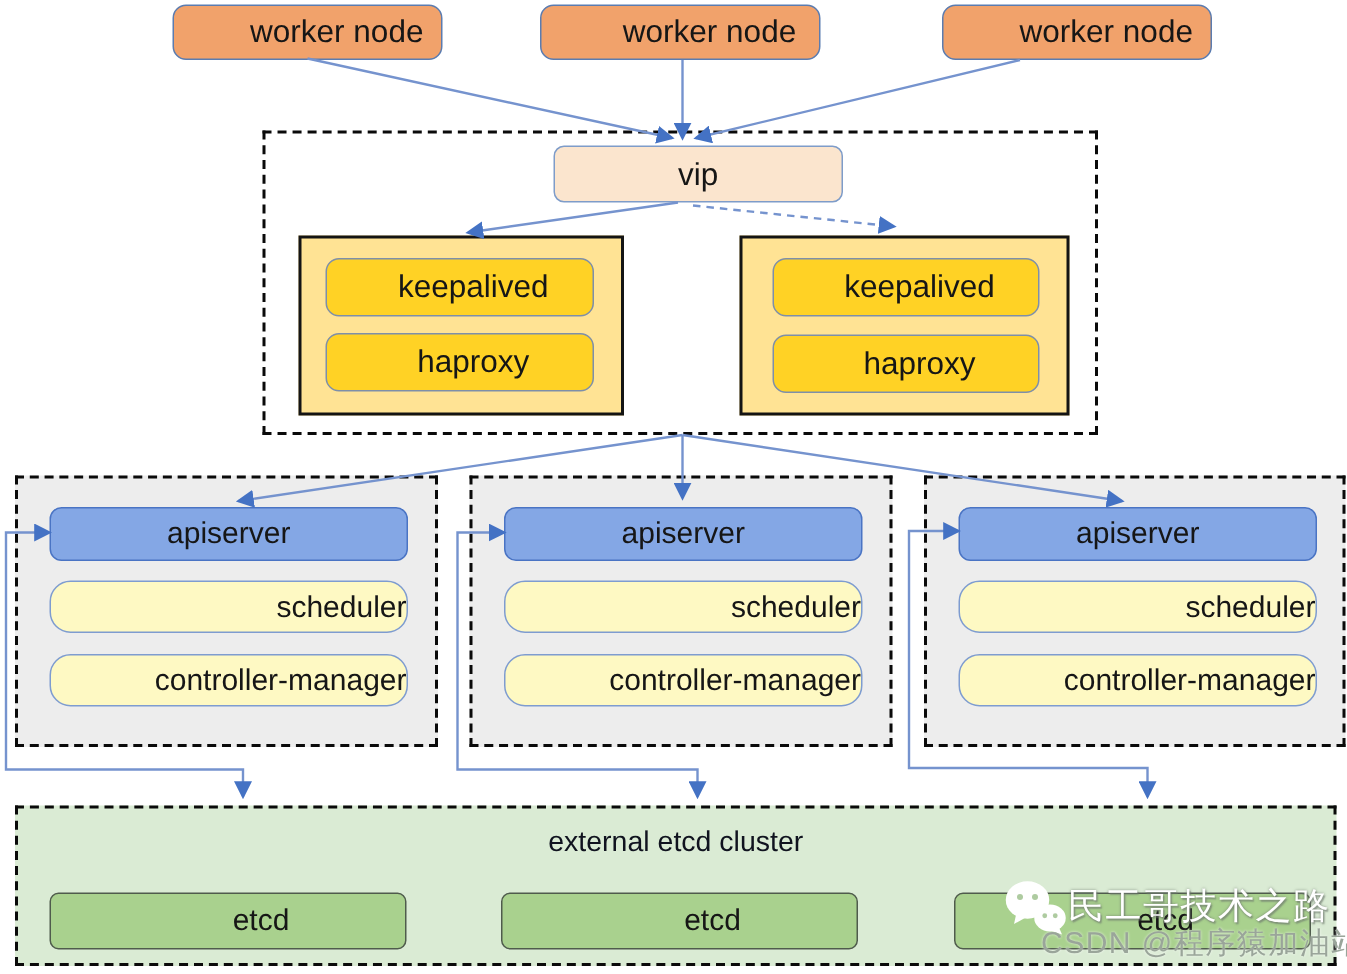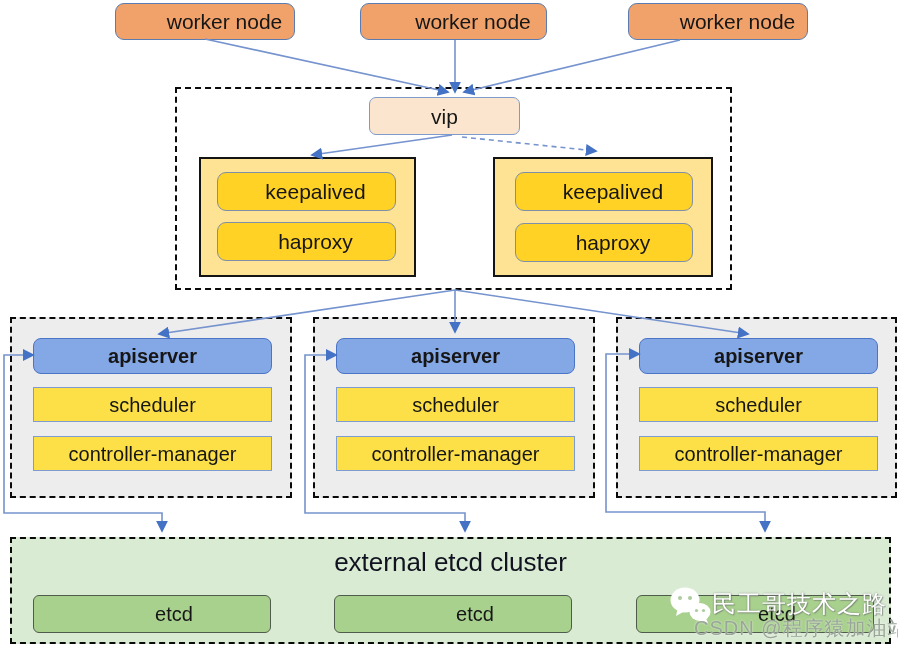--- a/index.html
+++ b/index.html
@@ -14,26 +14,26 @@
   }
   
   .worker{background:#F1A26B;border:1.6px solid #5B7CB0;border-radius:9px;padding-left:39px;}
   
   .lb-group{background:#ffffff;border:2.6px dashed #0a0a0a;z-index:1;}
   .vip{background:#FBE5CE;border:1.5px solid #7E9CC9;border-radius:7px;z-index:3;}
   .ha-box{background:#FFE394;border:2.6px solid #141414;z-index:2;}
   .gold{background:#FFD225;border:1.5px solid #7E8FA9;border-radius:9px;z-index:3;padding-left:18px;}
   
   .master{background:#EDEDED;border:2.6px dashed #0a0a0a;z-index:1;}
-  .apiserver{background:#84A7E5;border:1.5px solid #4A74C4;border-radius:8px;font-weight:bold;}
-  .svc{background:#fde047;border:1.5px solid #7E9CD0;border-radius:0;}
+  .apiserver{background:#84A7E5;border:1.5px solid #4A74C4;border-radius:8px;}
+  .svc{background:#fef9c3;border:1.5px solid #7E9CD0;border-radius:14px;justify-content:flex-end;}
   
   .etcd-cluster{background:#DAEBD4;border:2.6px dashed #0a0a0a;z-index:1;}
   .etcd-title{display:flex;align-items:center;justify-content:center;
-    font-size:26px;color:#10131f;z-index:2;}
+    font-size:19px;color:#10131f;z-index:2;}
   .etcd{background:#A9D18E;border:1.6px solid #4F5B4C;border-radius:6px;padding-left:44px;}
   
   #wires{position:absolute;left:0;top:0;z-index:5;pointer-events:none;}
   
   .wm{z-index:10;pointer-events:none;}
   .wm-brand{
     font-size:24px;color:#ffffff;letter-spacing:1px;white-space:nowrap;
     text-shadow:0 0 2px rgba(110,120,110,.8),1px 1px 1px rgba(110,120,110,.6);
   }
   .wm-credit{
@@ -51,21 +51,21 @@
   </div>
   <div class="abs node worker" style="left:360px;top:3px;width:187px;height:37px;">
     <span>worker node</span>
   </div>
   <div class="abs node worker" style="left:628px;top:3px;width:180px;height:37px;">
     <span>worker node</span>
   </div>
 
   <div class="abs lb-group" style="left:175px;top:87px;width:557px;height:203px;"></div>
 
-  <div class="abs node vip" style="left:369px;top:97px;width:151px;height:38px;align-items:center;">
+  <div class="abs node vip" style="left:369px;top:97px;width:193px;height:38px;align-items:center;">
     <span>vip</span>
   </div>
 
   <div class="abs ha-box" style="left:199px;top:157px;width:217px;height:120px;"></div>
   <div class="abs node gold" style="left:217px;top:172px;width:179px;height:39px;">
     <span>keepalived</span>
   </div>
   <div class="abs node gold" style="left:217px;top:222px;width:179px;height:39px;">
     <span>haproxy</span>
   </div>

